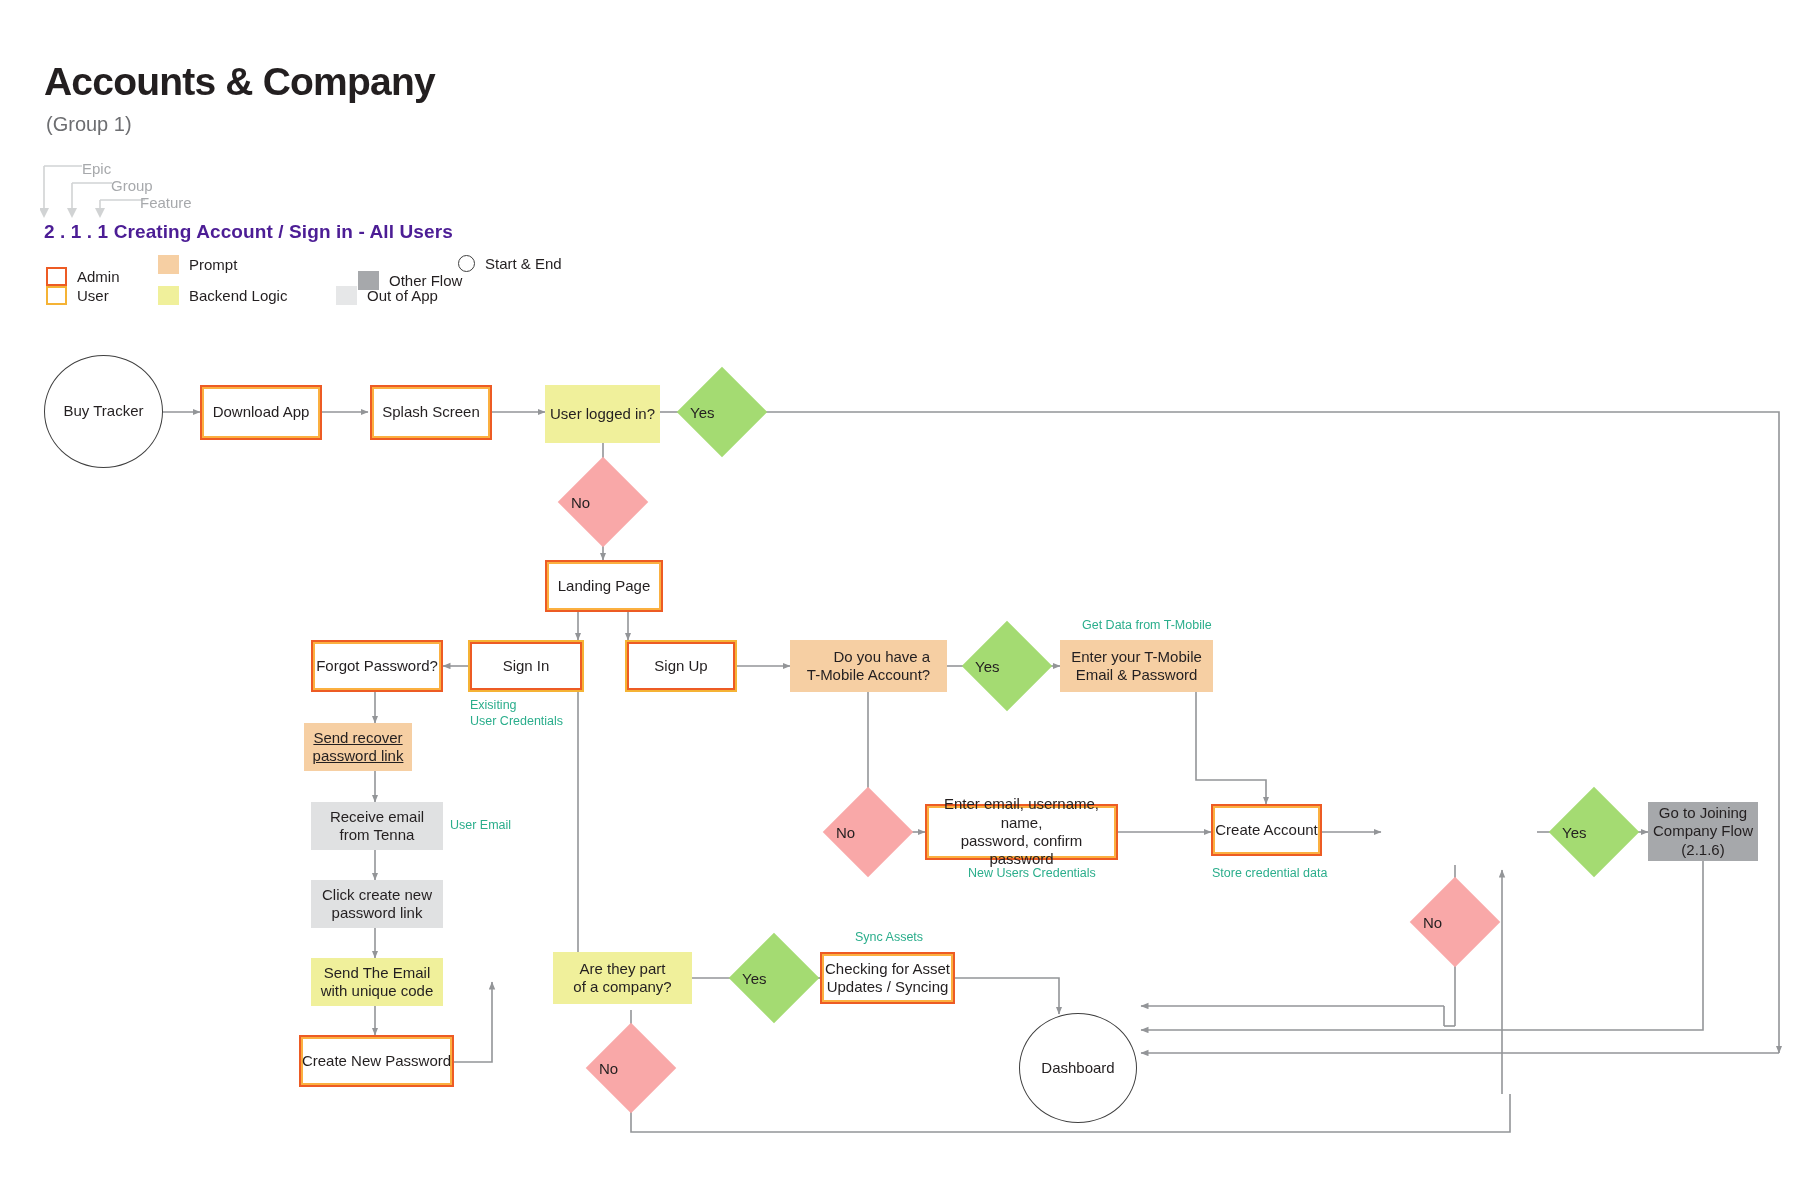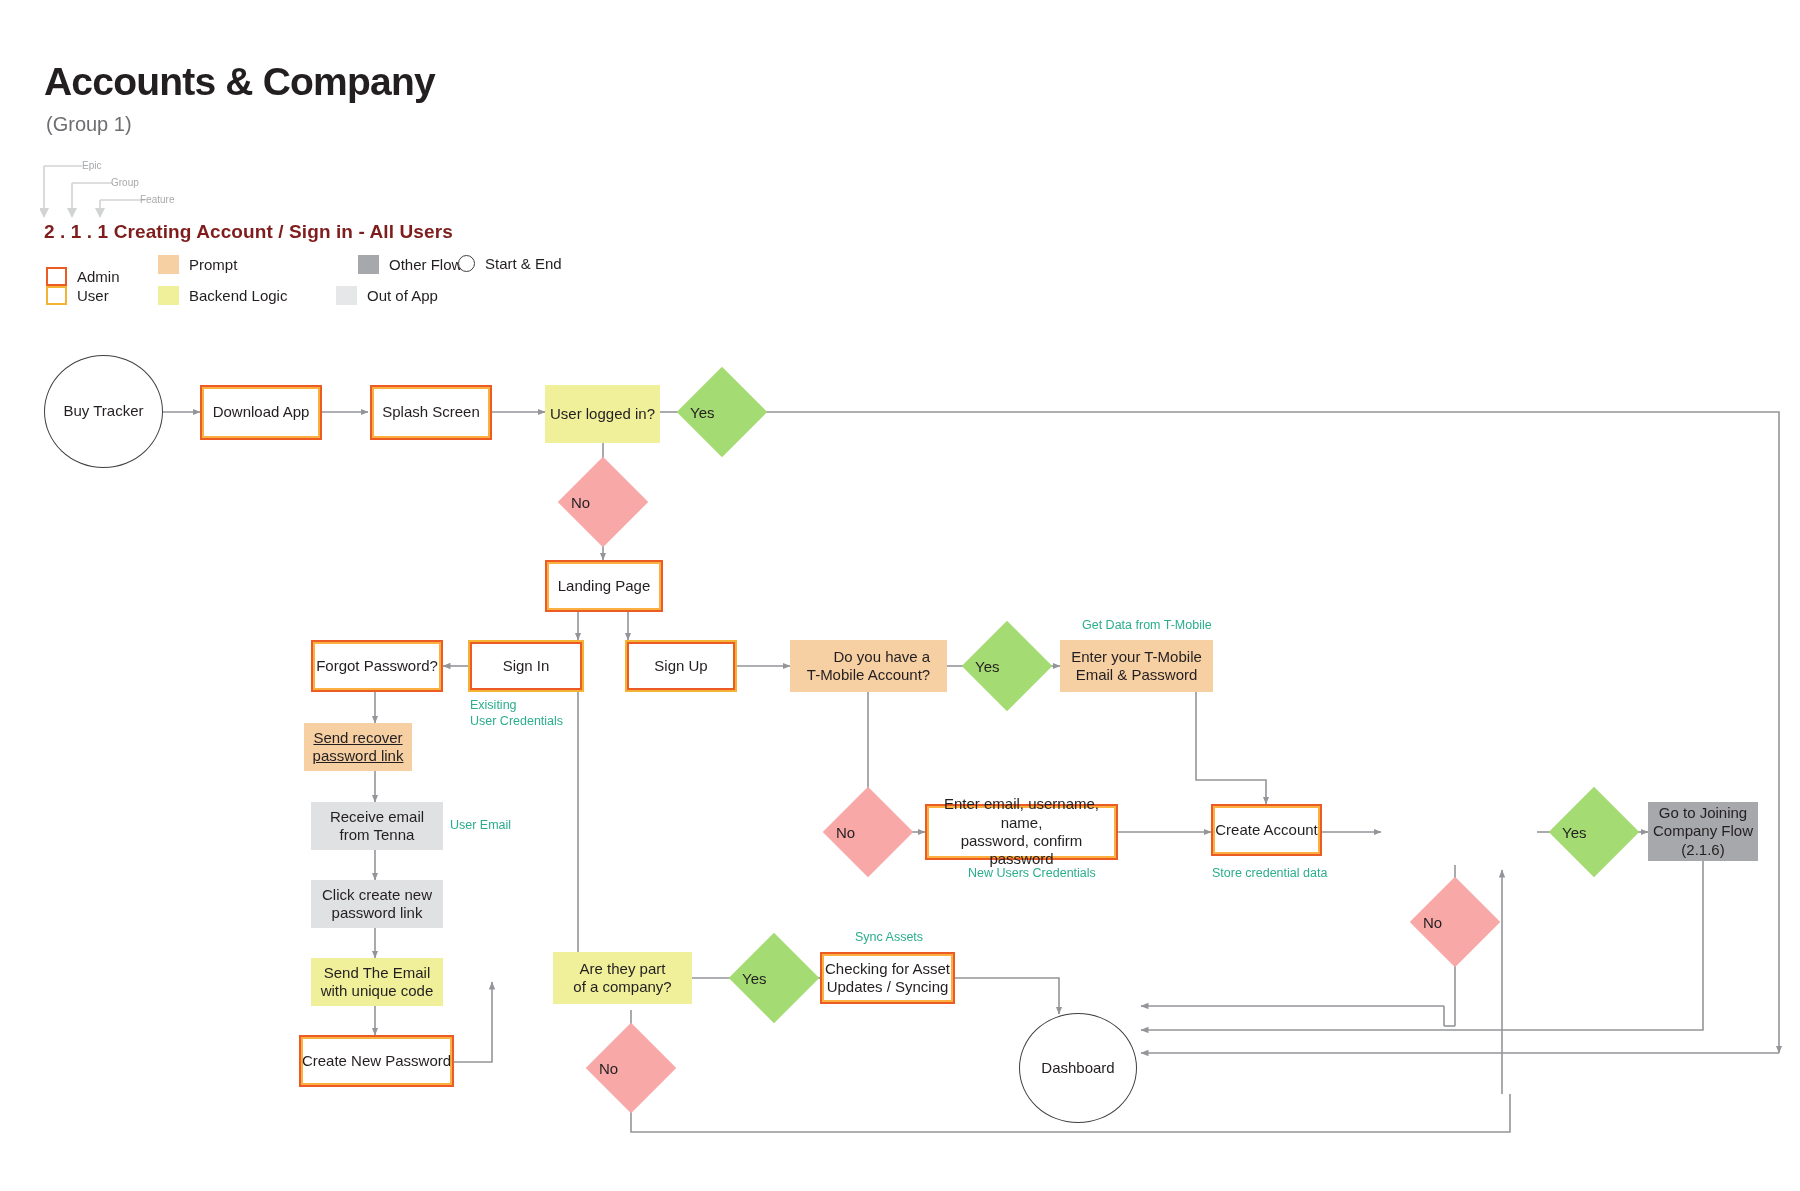--- a/index.html
+++ b/index.html
@@ -20,27 +20,27 @@
     font-size: 39px; font-weight: bold; letter-spacing: -0.8px;
     color: #231f20;
   }
   .page-subtitle {
     position: absolute; left: 46px; top: 113px;
     font-size: 20px; color: #6d6e71;
   }
 
   
   .anno-label {
-    position: absolute; font-size: 10px; color: #a7a9ac;
+    position: absolute; font-size: 15px; color: #a7a9ac;
   }
   .anno-svg { position: absolute; left: 40px; top: 158px; }
 
   .flow-title {
     position: absolute; left: 44px; top: 221px;
-    font-size: 19px; font-weight: bold; color: #7f1d1d;
+    font-size: 19px; font-weight: bold; color: #4c1d95;
     letter-spacing: 0.1px;
   }
 
   
   .legend { position: absolute; left: 46px; top: 255px; }
   .legend-item { display: flex; align-items: center; position: absolute; }
   .sw {
     width: 21px; height: 19px; box-sizing: border-box;
     margin-right: 10px; flex: 0 0 auto;
   }
@@ -146,21 +146,21 @@
       <span class="legend-text">User</span>
     </div>
     <div class="legend-item" style="left:112px; top:0px;">
       <span class="sw sw-prompt"></span>
       <span class="legend-text">Prompt</span>
     </div>
     <div class="legend-item" style="left:112px; top:31px;">
       <span class="sw sw-backend"></span>
       <span class="legend-text">Backend Logic</span>
     </div>
-    <div class="legend-item" style="left:290px; top:0px;padding-left:22px;">
+    <div class="legend-item" style="left:290px; top:16px;padding-left:22px;">
       <span class="sw sw-other"></span>
       <span class="legend-text">Other Flow</span>
     </div>
     <div class="legend-item" style="left:290px; top:31px;">
       <span class="sw sw-outapp"></span>
       <span class="legend-text">Out of App</span>
     </div>
     <div class="legend-item" style="left:410px; top:0px;">
       <span class="sw-circle"></span>
       <span class="legend-text">Start &amp; End</span>

